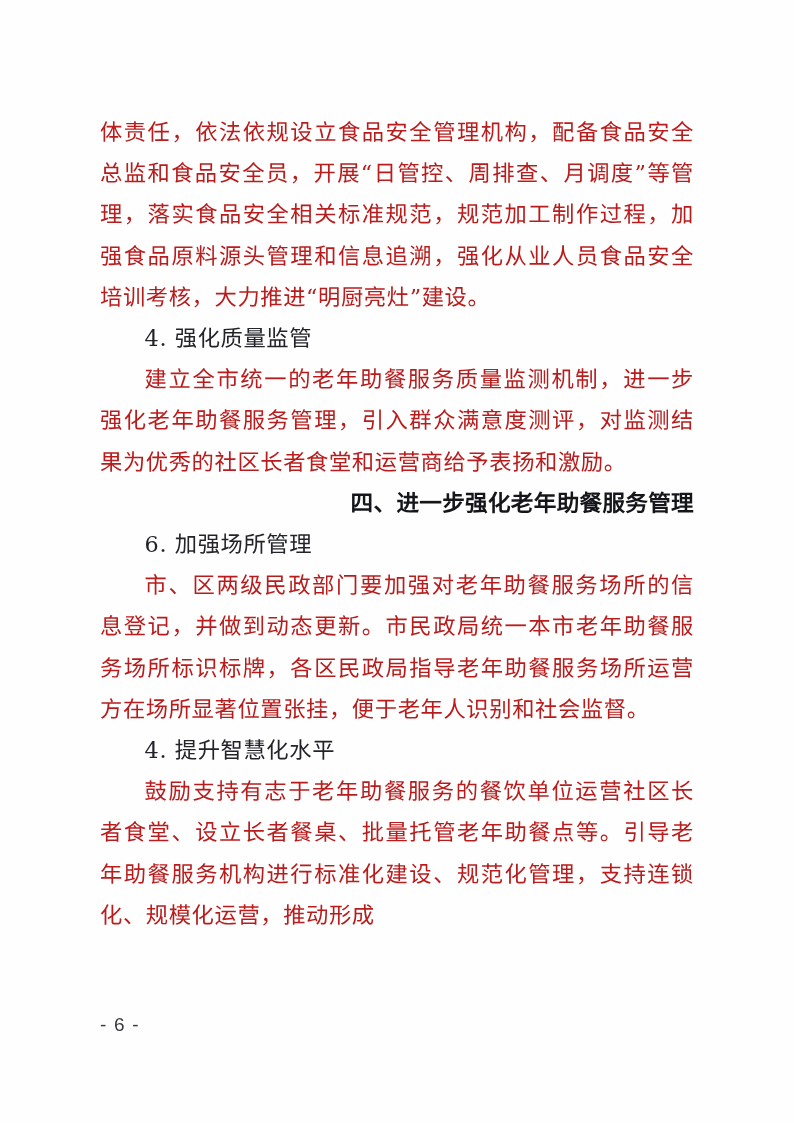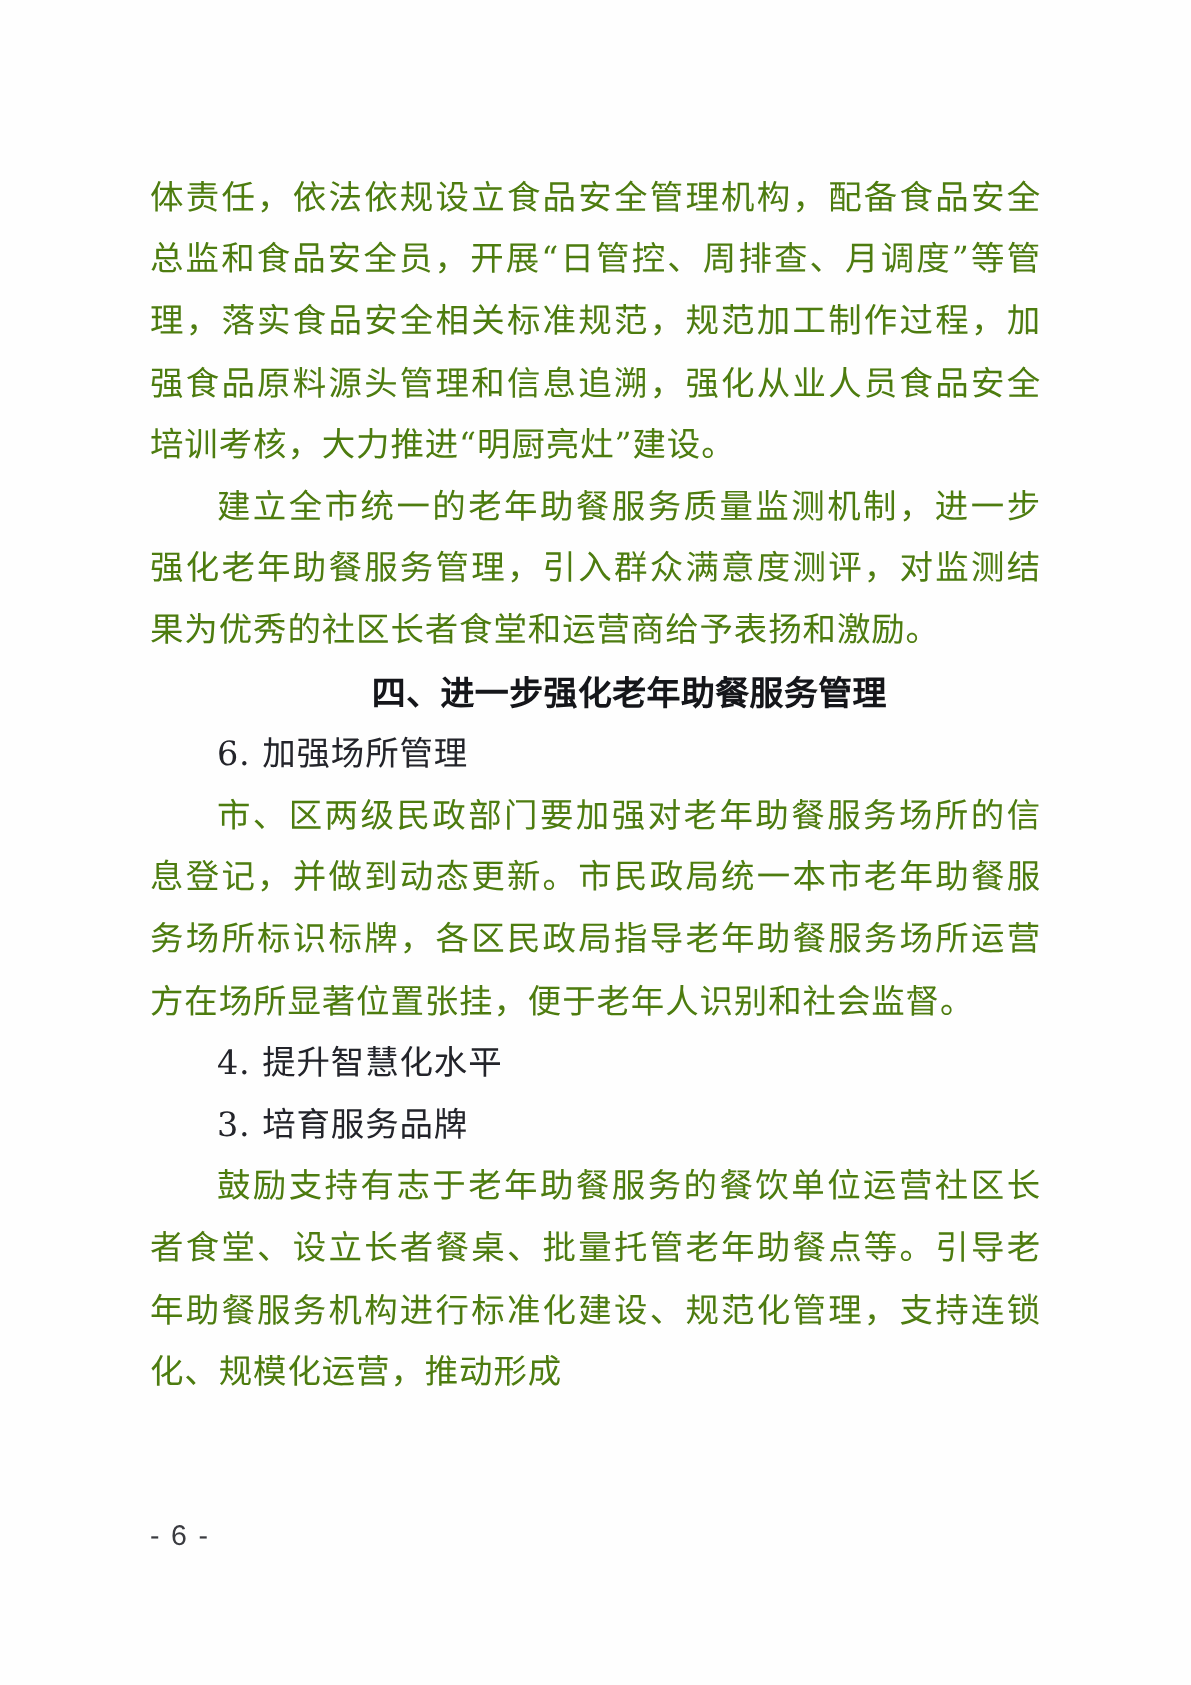--- a/index.html
+++ b/index.html
@@ -35,21 +35,21 @@
     top: 112px;
     width: 594px;
   }
 
   
   .para {
     margin: 0;
     font-family: "DejaVu Serif", "Liberation Serif", serif;
     font-size: 22.3px;
     line-height: 41.2px;
-    color: #4d7c0f;
+    color: #b91c1c;
     text-align: justify;
     text-justify: inter-character;
     text-indent: 2em;
     letter-spacing: 0.6px;
     font-weight: 400;
   }
 
   
   .para.no-indent {
     text-indent: 0;
@@ -69,21 +69,21 @@
   }
 
   
   .section-heading {
     margin: 0;
     font-family: "Liberation Sans", "DejaVu Sans", sans-serif;
     font-size: 22.6px;
     line-height: 41.2px;
     color: #15161a;
     text-indent: 2em;
-    text-align: center;
+    text-align: right;
     font-weight: 700;
     letter-spacing: 0.3px;
   }
 
   
   #page-footer {
     position: absolute;
     left: 100px;
     top: 1010px;
     width: 594px;
@@ -101,33 +101,33 @@
 </style>
 </head>
 <body>
 
 <div id="page-sheet">
 
   <div id="text-column">
 
     <p class="para no-indent">体责任，依法依规设立食品安全管理机构，配备食品安全总监和食品安全员，开展“日管控、周排查、月调度”等管理，落实食品安全相关标准规范，规范加工制作过程，加强食品原料源头管理和信息追溯，强化从业人员食品安全培训考核，大力推进“明厨亮灶”建设。</p>
 
+    <p class="subheading">4. 强化质量监管</p>
 
     <p class="para">建立全市统一的老年助餐服务质量监测机制，进一步强化老年助餐服务管理，引入群众满意度测评，对监测结果为优秀的社区长者食堂和运营商给予表扬和激励。</p>
 
     <p class="section-heading">四、进一步强化老年助餐服务管理</p>
 
     <p class="subheading">6. 加强场所管理</p>
 
     <p class="para">市、区两级民政部门要加强对老年助餐服务场所的信息登记，并做到动态更新。市民政局统一本市老年助餐服务场所标识标牌，各区民政局指导老年助餐服务场所运营方在场所显著位置张挂，便于老年人识别和社会监督。</p>
 
     <p class="subheading">4. 提升智慧化水平</p>
 
 
-    <p class="subheading">3. 培育服务品牌</p>
 
     <p class="para">鼓励支持有志于老年助餐服务的餐饮单位运营社区长者食堂、设立长者餐桌、批量托管老年助餐点等。引导老年助餐服务机构进行标准化建设、规范化管理，支持连锁化、规模化运营，推动形成</p>
 
   </div>
 
   <div id="page-footer">
     <p class="page-number">- 6 -</p>
   </div>
 
 </div>

